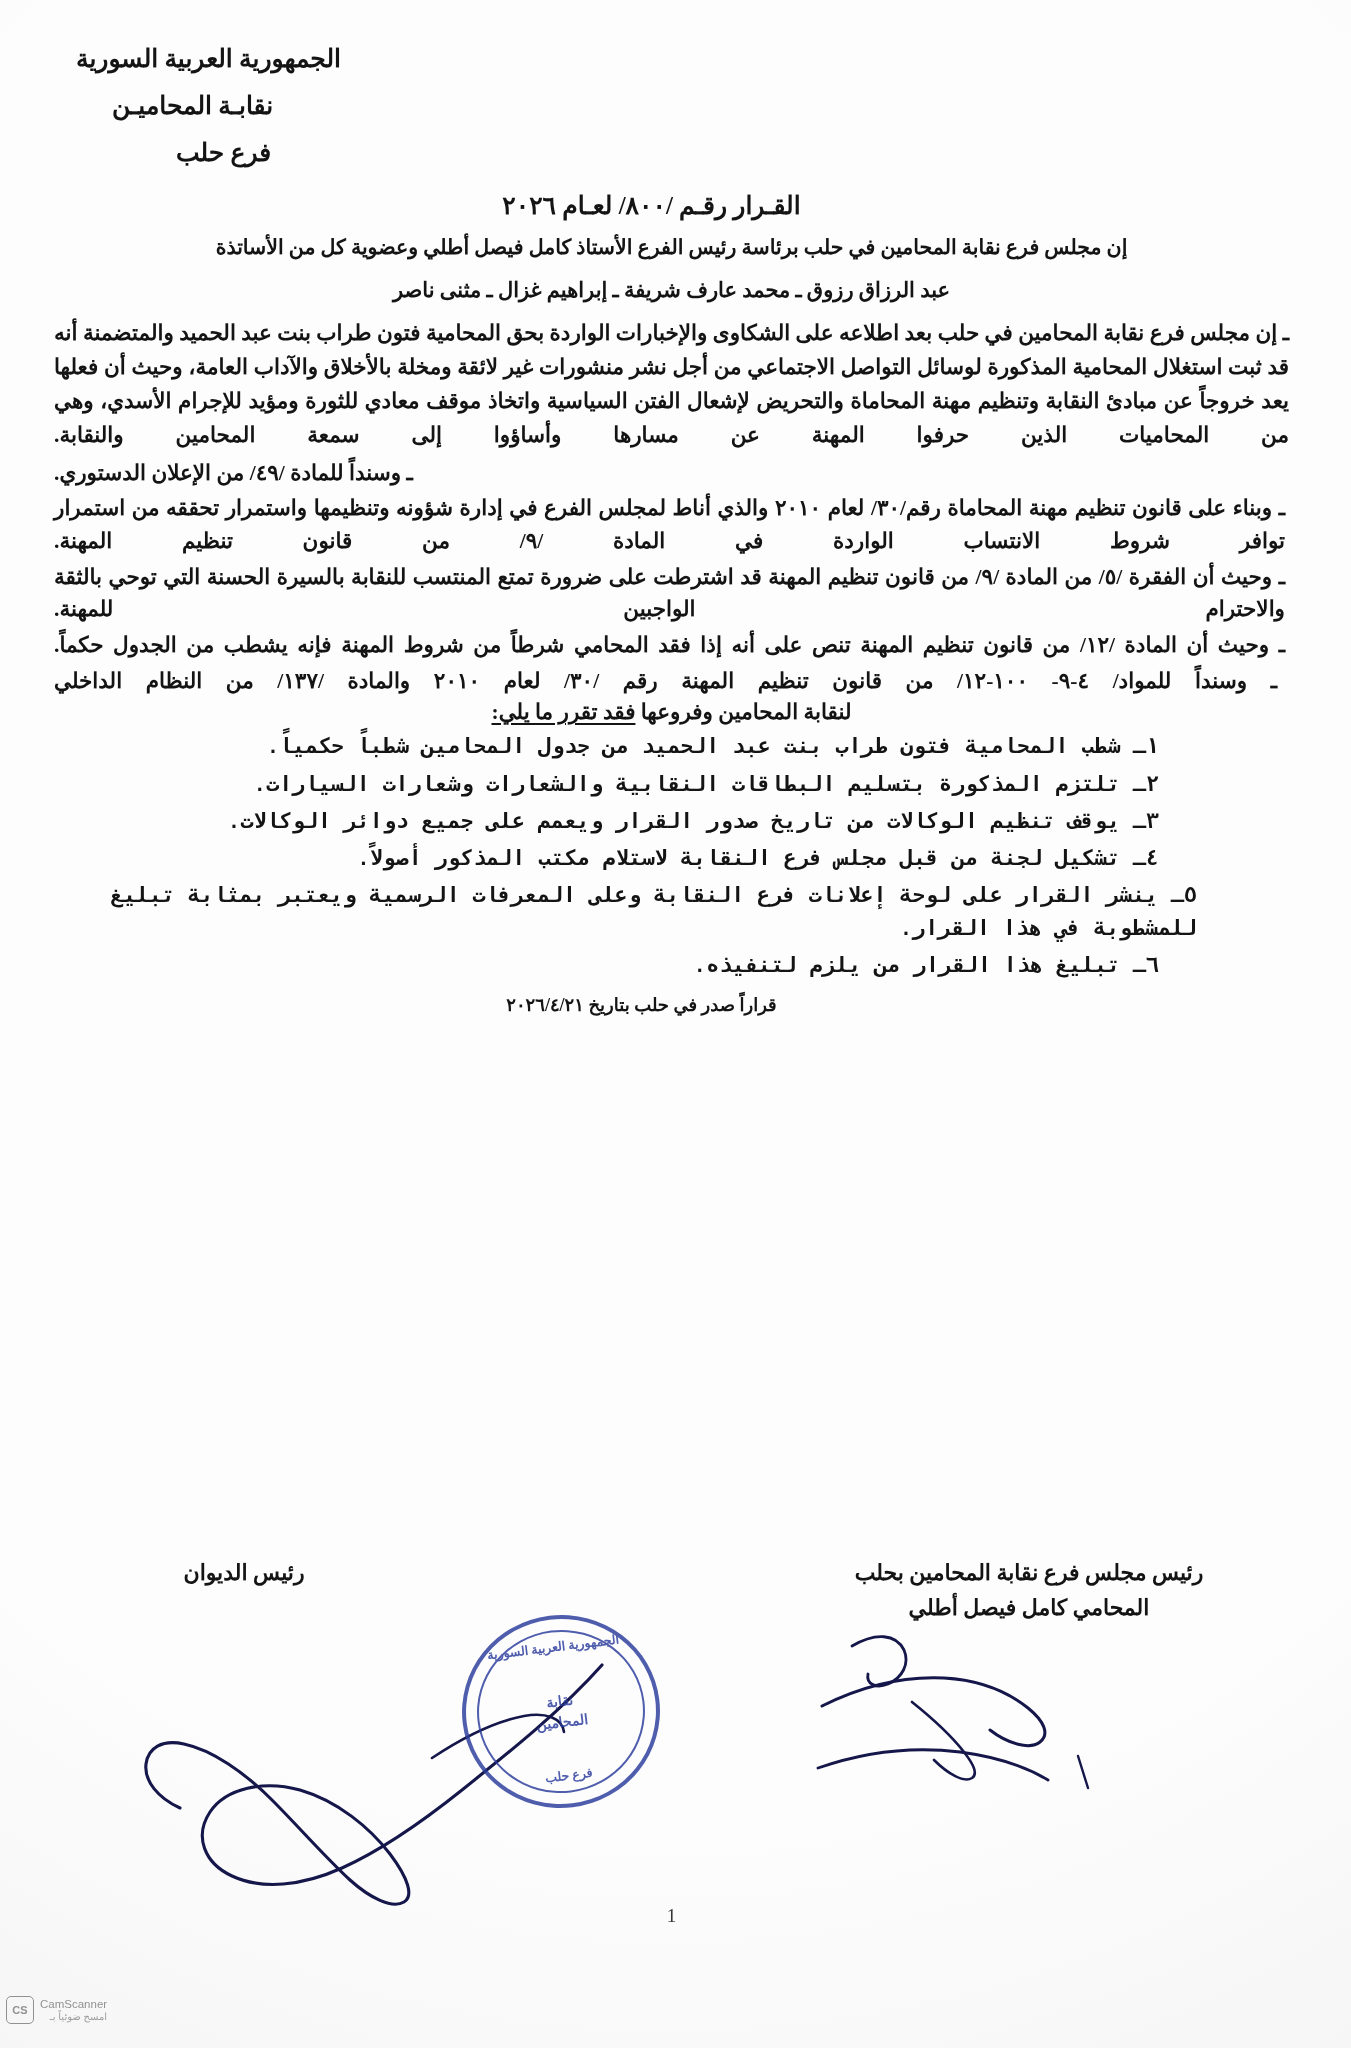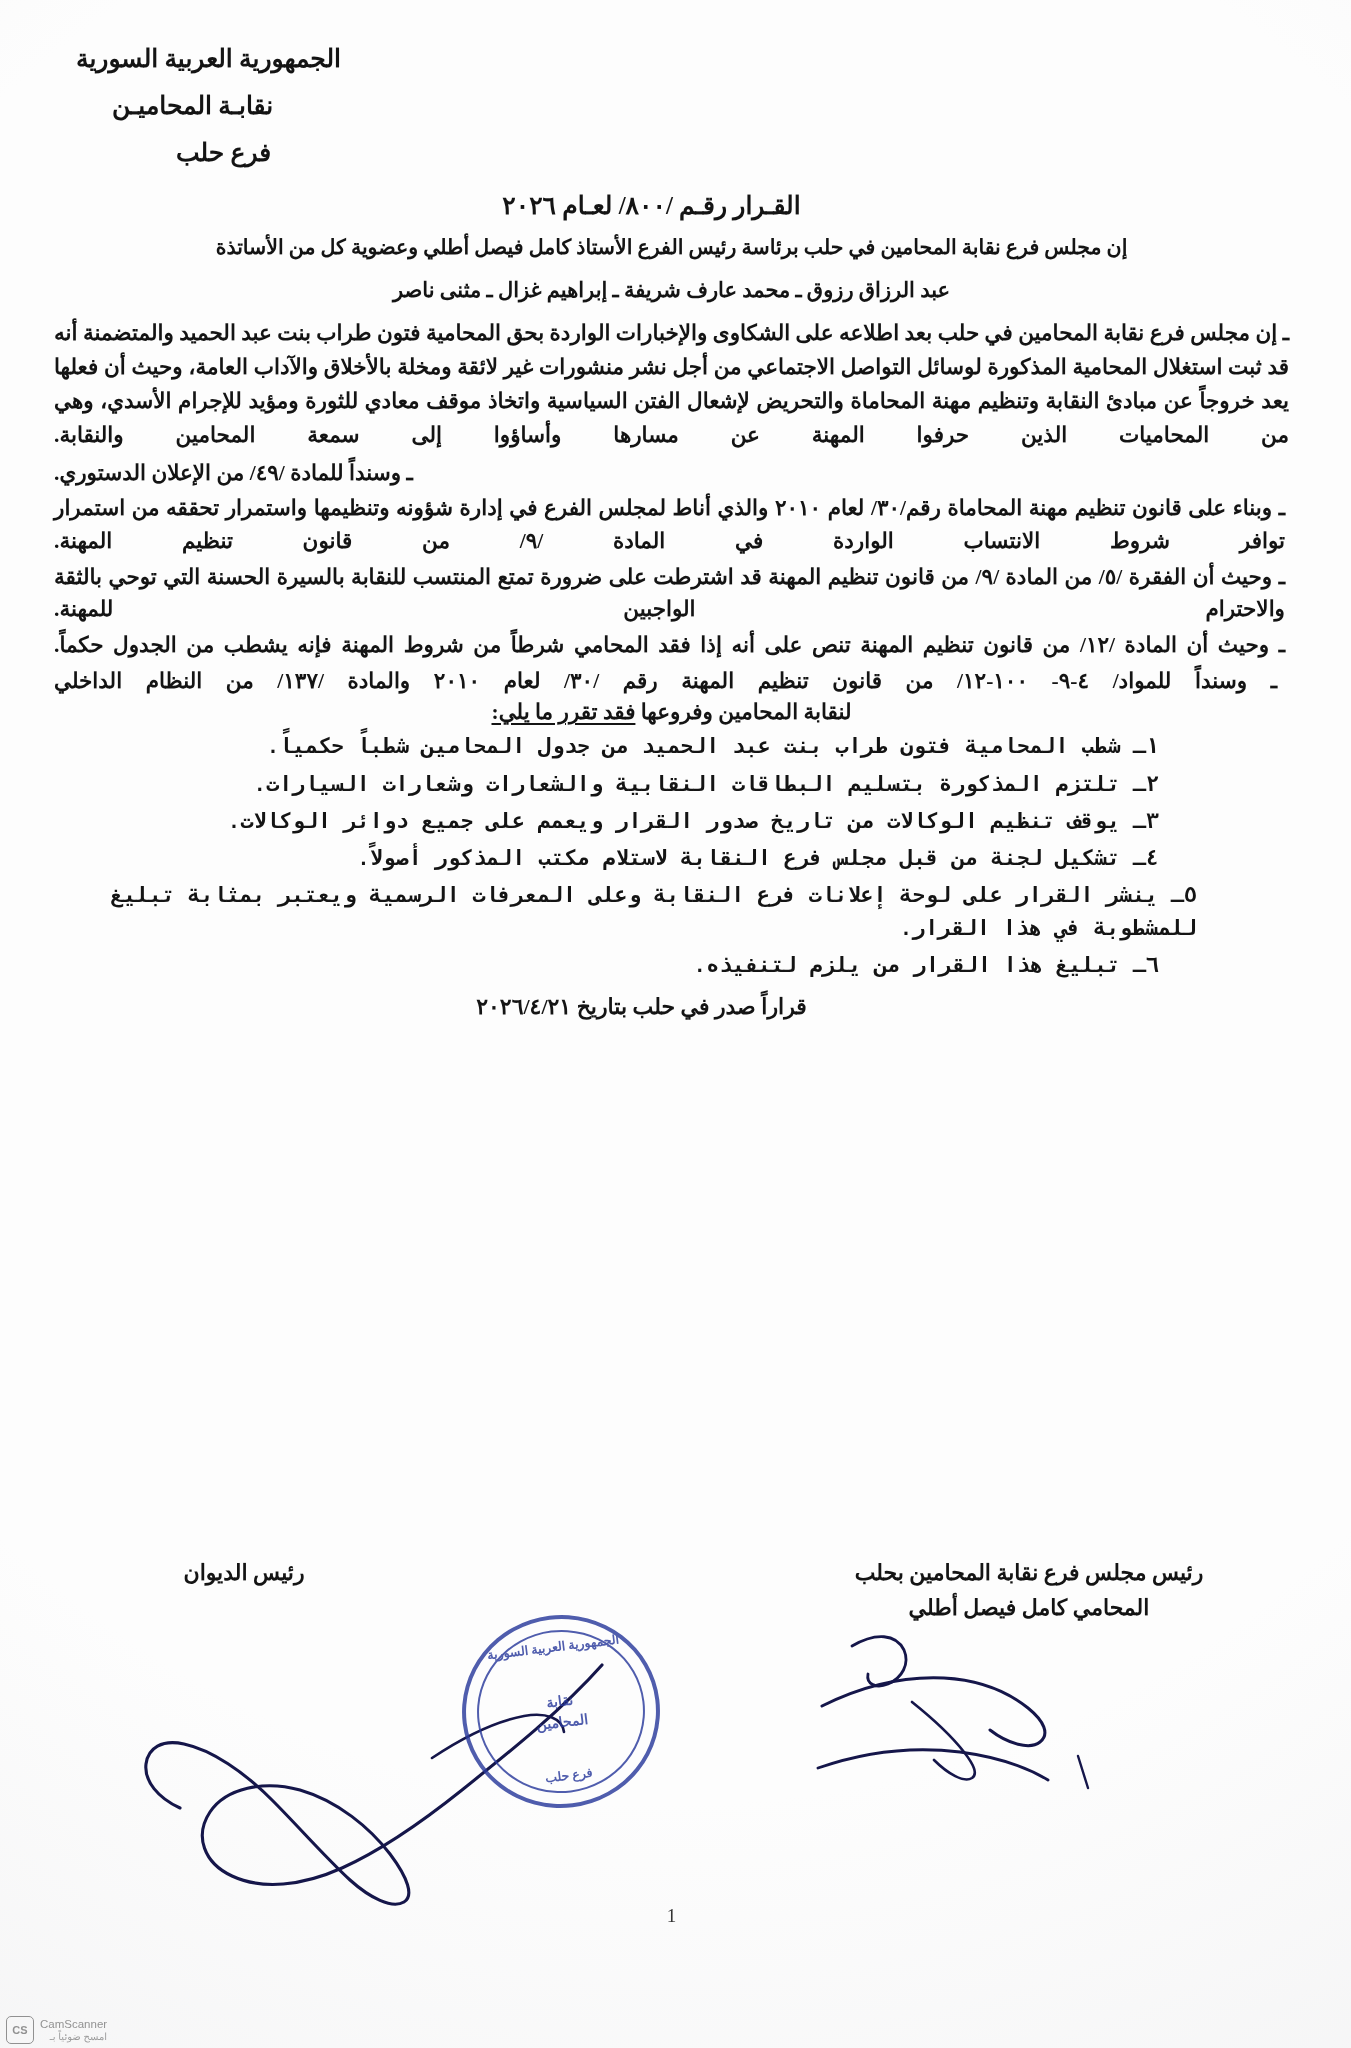--- a/index.html
+++ b/index.html
@@ -126,21 +126,21 @@
     margin-bottom: 5px;
     text-align: right;
     padding-right: 130px;
   }
   .num-list li.wrap {
     padding-right: 92px;
   }
 
   .issued-line {
     text-align: center;
-    font-size: 22px;
+    font-size: 18px;
     font-weight: bold;
     margin-top: 12px;
     padding-right: 60px;
   }
 
   
   .sign-row {
     position: absolute;
     top: 1555px;
     left: 62px;
@@ -220,21 +220,21 @@
     top: 1905px;
     font-size: 19px;
     color: #333;
     font-family: "Liberation Serif", serif;
   }
 
   
   .camscanner {
     position: absolute;
     left: 14px;
-    bottom: 4px;
+    bottom: 24px;
     display: flex;
     align-items: center;
     gap: 6px;
     direction: ltr;
     opacity: 0.72;
   }
   .cs-badge {
     width: 26px;
     height: 26px;
     border: 1.6px solid #6b6b6b;

